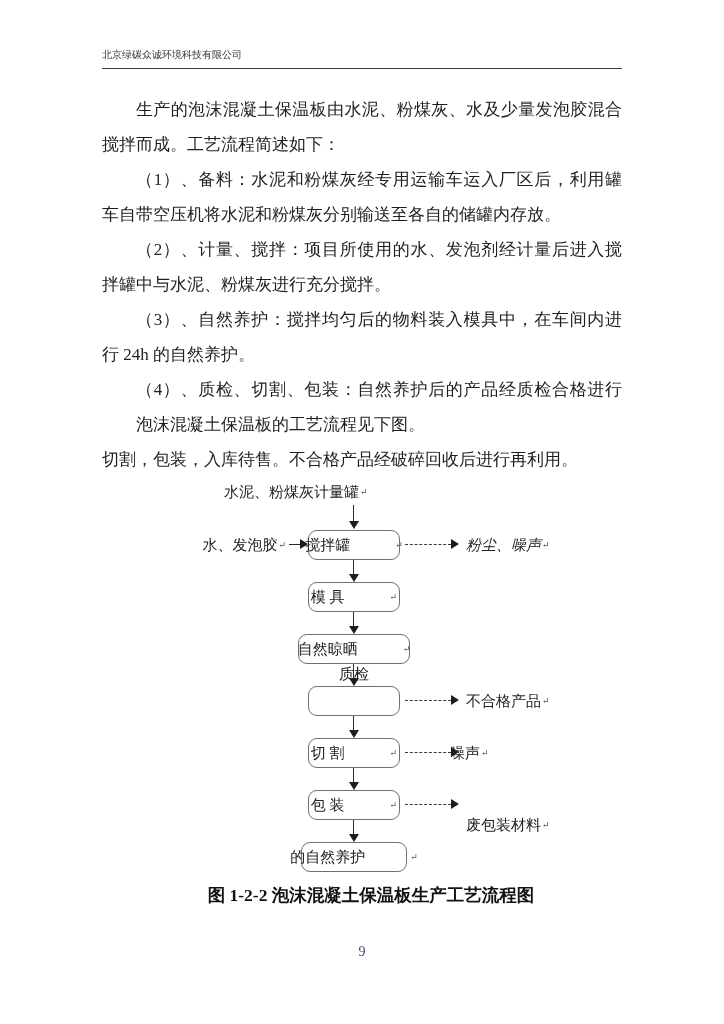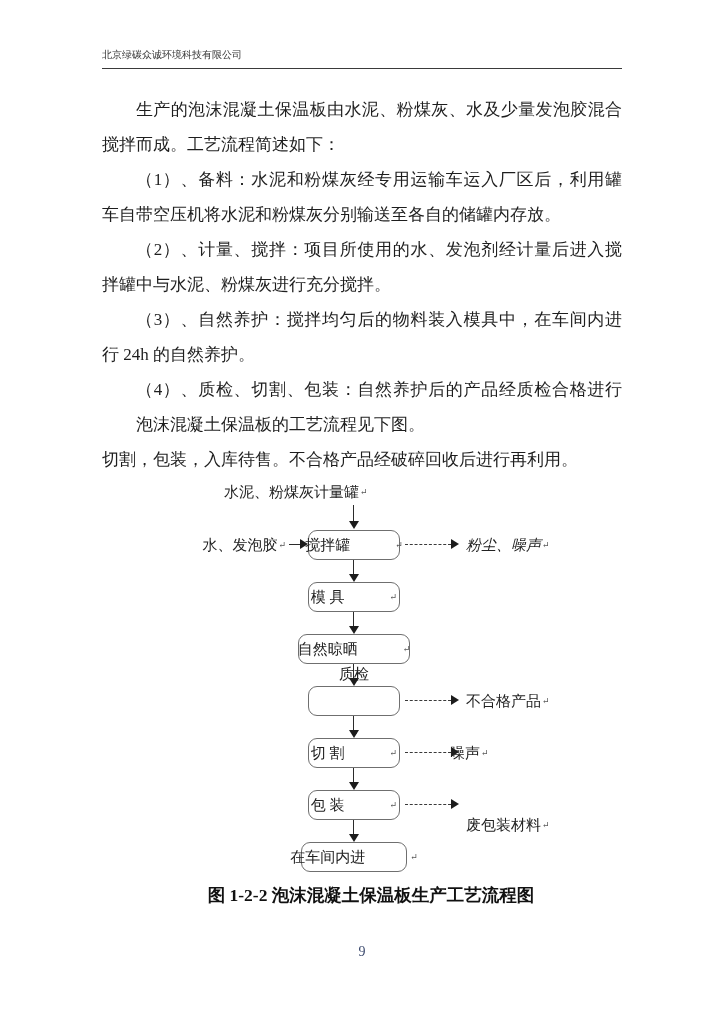--- a/index.html
+++ b/index.html
@@ -159,21 +159,21 @@
         <span class="crlf">↵</span>
       </div>
     <div class="dline" style="top:327px;left:303px;width:46px;"></div>
     <div class="tri-right" style="top:322px;left:349px;"></div>
     <div class="fc-out" style="top:318px;left:364px;margin-top:20px;"><span>废包装材料</span><span class="crlf">↵</span></div>
 
     <div class="vline" style="top:343px;height:14px;"></div>
     <div class="tri-down" style="top:357px;"></div>
 
     <div class="fc-box" style="top:365px;left:199px;width:104px;">
-        <span>在车间内进</span>
+        <span>的自然养护</span>
         <span class="crlf">↵</span>
       </div>
   </div>
 
   <div class="caption">图 1-2-2 泡沫混凝土保温板生产工艺流程图</div>
 
   <div class="pageno">9</div>
 
 </div>
 

